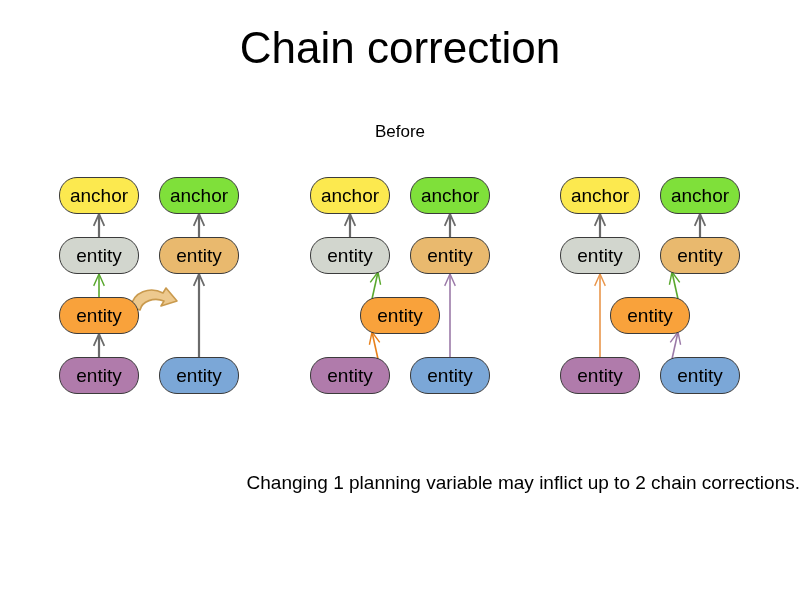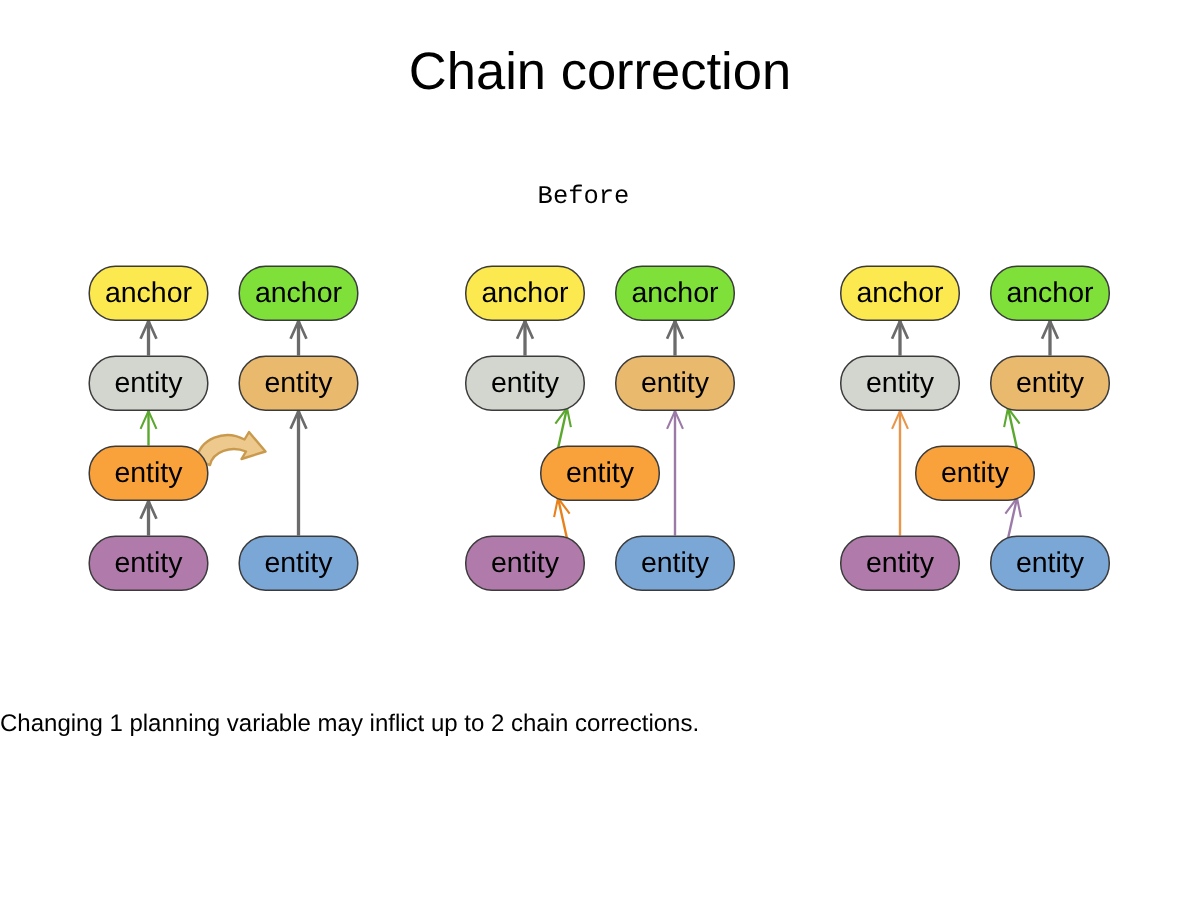--- a/index.html
+++ b/index.html
@@ -21,44 +21,44 @@
     left: 0; top: 0;
     width: 800px;
     height: 600px;
   }
   #title {
     position: absolute;
     left: 0;
     top: 28px;
     width: 800px;
     text-align: center;
-    font-size: 35px;
+    font-size: 44px;
     font-weight: 400;
     line-height: 40px;
     letter-spacing: 0px;
     color: #000000;
   }
   .panel-label {
     position: absolute;
     font-size: 17px;
     line-height: 22px;
     text-align: center;
     color: #000000;
     white-space: nowrap;
   }
-  #label-before { left: 309px; top: 121px; width: 160px; font-family: Liberation Mono, monospace; }
+  #label-before { left: 320px; top: 121px; width: 160px; }
   #label-after  { left: 570px; top: 121px; width: 160px; }
 
   #caption {
     position: absolute;
     left: 0;
     top: 470px;
     width: 800px;
-    text-align: left;
-    font-size: 16px;
+    text-align: right;
+    font-size: 19px;
     line-height: 26px;
     color: #000000;
   }
 
   
   #wires {
     position: absolute;
     left: 0; top: 0;
     width: 800px;
     height: 600px;

